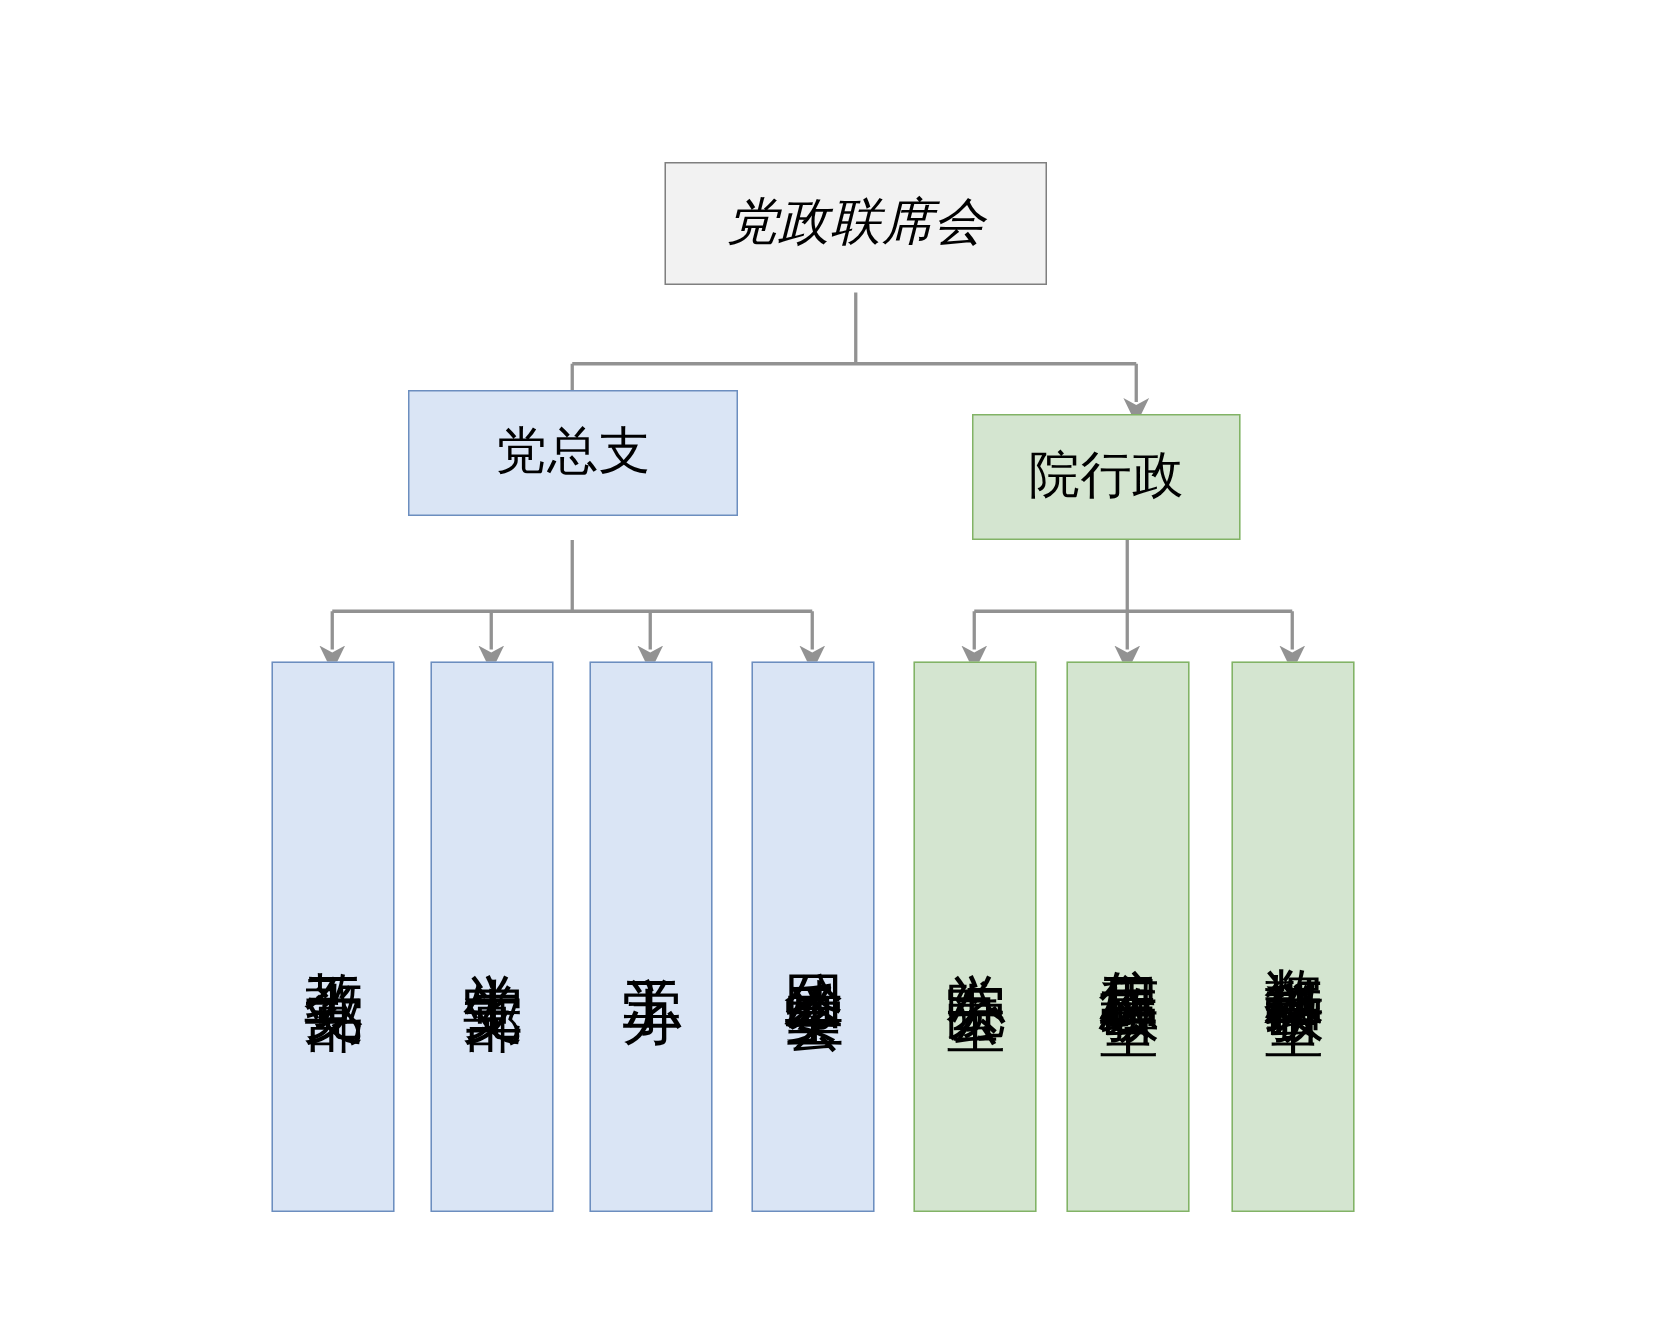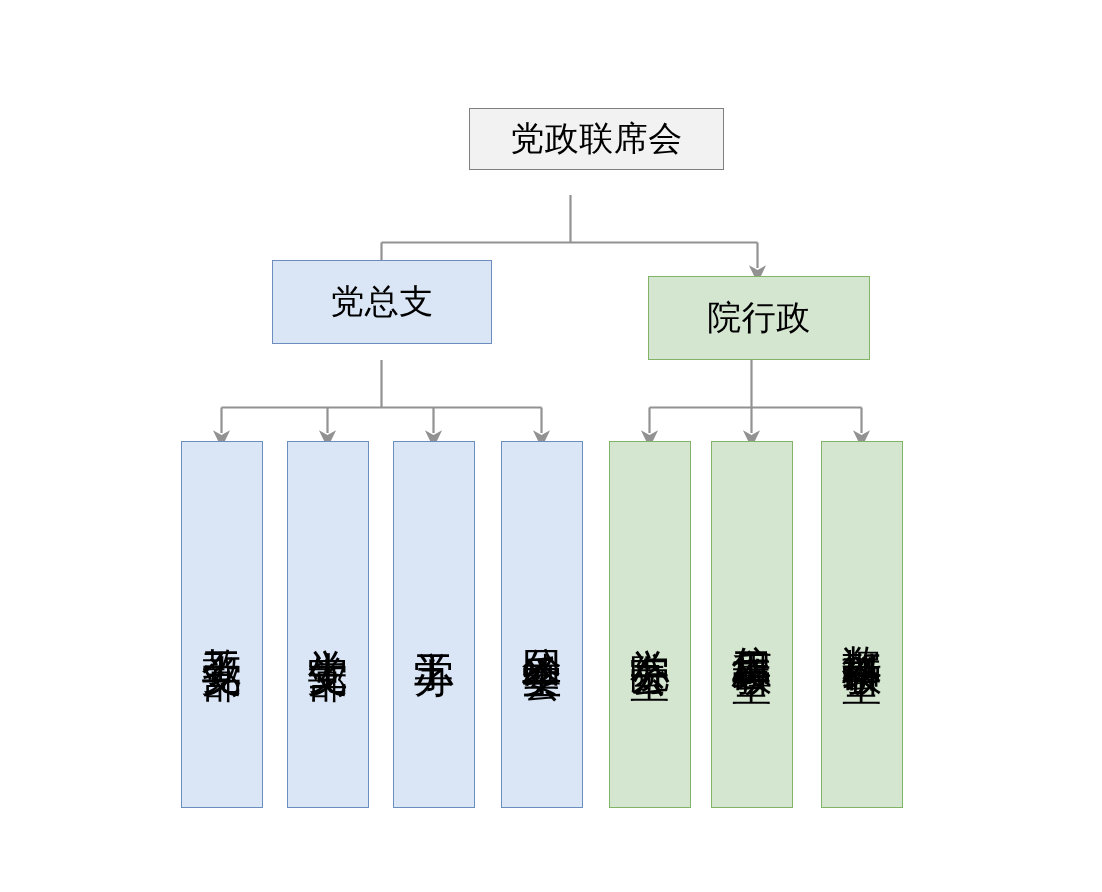--- a/index.html
+++ b/index.html
@@ -92,29 +92,29 @@
 
       <path d="M751.5,360 L751.5,407.5"></path>
 
       <path d="M649.5,407.5 L861.5,407.5"></path>
       <path d="M649.5,407.5 L649.5,433" marker-end="url(#arrow)"></path>
       <path d="M751.5,407.5 L751.5,433" marker-end="url(#arrow)"></path>
       <path d="M861.5,407.5 L861.5,433" marker-end="url(#arrow)"></path>
     </g>
   </svg>
 
-  <div class="node node-root" style="left:469px; top:108px; width:255px; height:62px;">
+  <div class="node node-root" style="left:443px; top:108px; width:255px; height:82px;font-style:italic;">
     <span class="node-label label-h">党政联席会</span>
   </div>
 
   <div class="node node-blue" style="left:272px; top:260px; width:220px; height:84px;">
     <span class="node-label label-h">党总支</span>
   </div>
 
-  <div class="node node-green" style="left:648px; top:276px; width:222px; height:84px;">
+  <div class="node node-green" style="left:648px; top:276px; width:179px; height:84px;">
     <span class="node-label label-h">院行政</span>
   </div>
 
   <div class="node node-blue" style="left:181px; top:441px; width:82px; height:367px;">
     <span class="node-label label-v">教工党支部</span>
   </div>
 
   <div class="node node-blue" style="left:287px; top:441px; width:82px; height:367px;">
     <span class="node-label label-v">学生党支部</span>
   </div>

